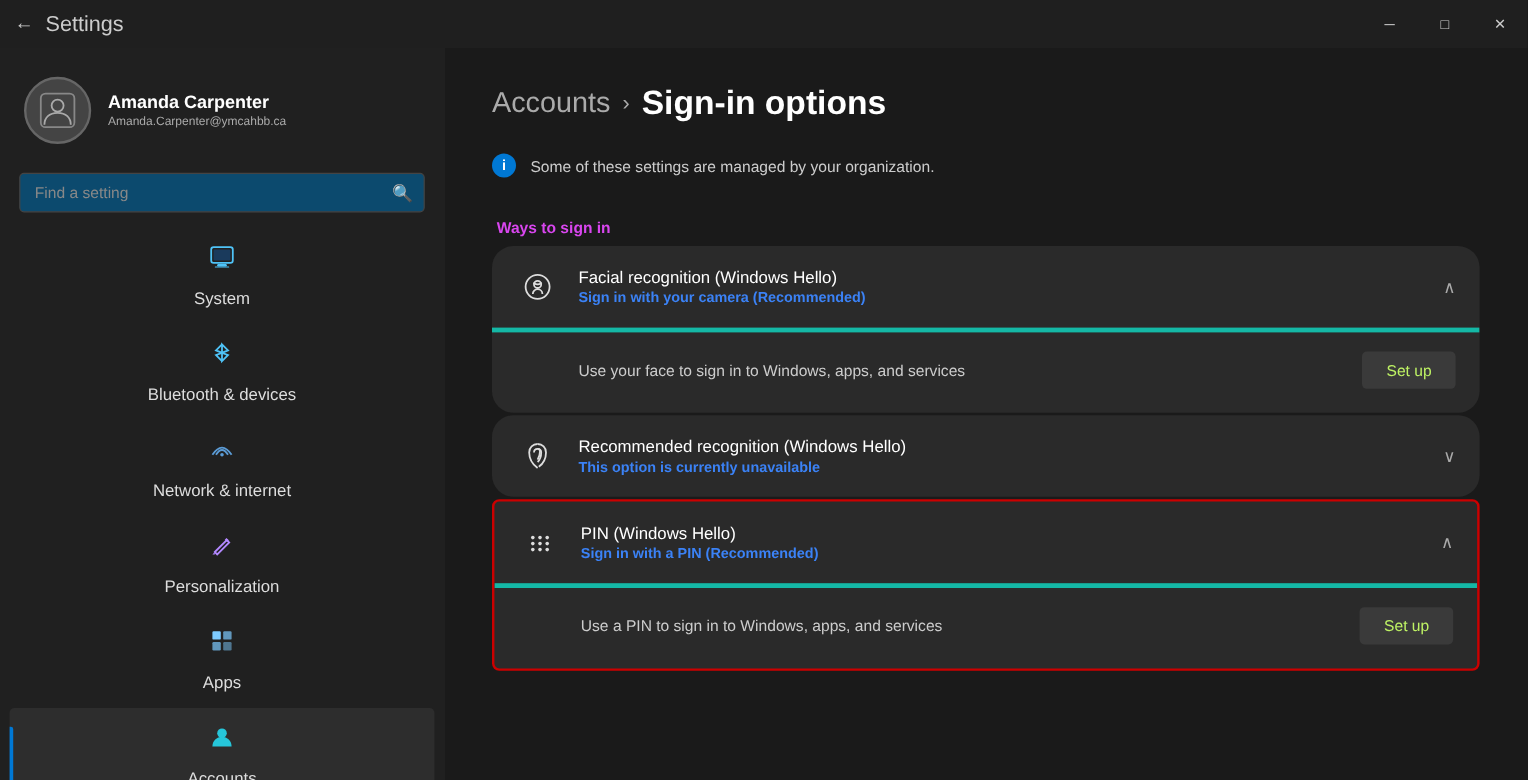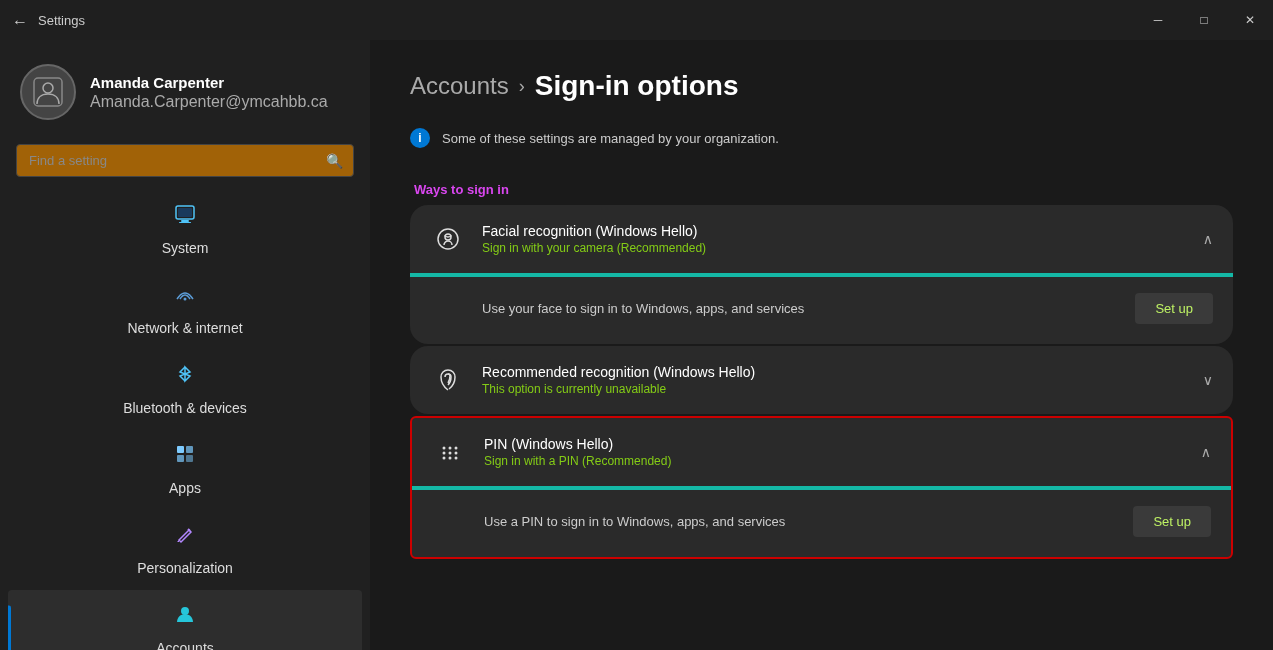--- a/index.html
+++ b/index.html
@@ -28,21 +28,21 @@
       display: flex;
       align-items: center;
       gap: 10px;
     }
     .title-bar-icon {
       color: #ccc;
       font-size: 16px;
       cursor: pointer;
     }
     .title-bar-title {
-      font-size: 13px;
+      font-size: 18px;
       color: #ccc;
     }
     .title-bar-controls {
       display: flex;
       height: 100%;
     }
     .title-bar-btn {
       width: 46px;
       height: 100%;
       display: flex;
@@ -92,32 +92,32 @@
     .user-info {
       display: flex;
       flex-direction: column;
     }
     .user-name {
       font-size: 15px;
       font-weight: 600;
       color: #fff;
     }
     .user-email {
-      font-size: 16px;
+      font-size: 10px;
       color: #aaa;
       margin-top: 2px;
     }
 
     .search-box {
       margin: 4px 16px 12px 16px;
       position: relative;
     }
     .search-input {
       width: 100%;
-      background: #a16207;
+      background: #0c4a6e;
       border: 1px solid #444;
       border-radius: 4px;
       padding: 8px 36px 8px 12px;
       color: #ccc;
       font-size: 13px;
       outline: none;
     }
     .search-input::placeholder {
       color: #888;
     }
@@ -283,22 +283,23 @@
     .option-text {
       flex: 1;
     }
     .option-title {
       font-size: 14px;
       color: #fff;
       font-weight: 500;
     }
     .option-subtitle {
       font-size: 12px;
-      color: #84cc16;
+      color: #3b82f6;
       margin-top: 2px;
+      font-weight: bold;
     }
 
     .option-chevron {
       color: #aaa;
       font-size: 14px;
     }
 
     .option-expanded {
       padding: 16px 20px 20px 72px;
       display: flex;
@@ -371,61 +372,61 @@
           <rect x="1" y="2" width="18" height="13" rx="2" fill="none" stroke="#4fc3f7" stroke-width="1.5"></rect>
           <rect x="6" y="16" width="8" height="2" rx="1" fill="#4fc3f7"></rect>
           <rect x="4" y="18" width="12" height="1" rx="0.5" fill="#4fc3f7"></rect>
           <rect x="3" y="4" width="14" height="9" rx="1" fill="#1a3a5c"></rect>
         </svg>
       </div>
       <span class="nav-label">System</span>
     </div>
 
     <div class="nav-item">
+      <div class="nav-icon icon-bluetooth">
+        <svg width="20" height="20" viewBox="0 0 20 20">
+          <path d="M10 3 L10 17 L15 12 L10 10 L15 8 Z" stroke="#4fc3f7" stroke-width="1.5" fill="none"></path>
+          <path d="M10 3 L5 8 L10 10 L5 12 L10 17" stroke="#4fc3f7" stroke-width="1.5" fill="none"></path>
+        </svg>
+      </div>
+      <span class="nav-label">Bluetooth &amp; devices</span>
+    </div>
+
+    <div class="nav-item">
       <div class="nav-icon icon-network">
         <svg width="20" height="20" viewBox="0 0 20 20">
           <path d="M2 15 Q10 3 18 15" stroke="#5b9bd5" stroke-width="1.5" fill="none"></path>
           <path d="M5 15 Q10 7 15 15" stroke="#5b9bd5" stroke-width="1.5" fill="none"></path>
           <circle cx="10" cy="15" r="1.5" fill="#5b9bd5"></circle>
         </svg>
       </div>
       <span class="nav-label">Network &amp; internet</span>
     </div>
 
     <div class="nav-item">
-      <div class="nav-icon icon-bluetooth">
+      <div class="nav-icon icon-personalization">
         <svg width="20" height="20" viewBox="0 0 20 20">
-          <path d="M10 3 L10 17 L15 12 L10 10 L15 8 Z" stroke="#4fc3f7" stroke-width="1.5" fill="none"></path>
-          <path d="M10 3 L5 8 L10 10 L5 12 L10 17" stroke="#4fc3f7" stroke-width="1.5" fill="none"></path>
-        </svg>
-      </div>
-      <span class="nav-label">Bluetooth &amp; devices</span>
+          <path d="M4 16 L14 6 L16 8 L6 18 Z" stroke="#b388ff" stroke-width="1.5" fill="none"></path>
+          <path d="M13 5 L15 7" stroke="#b388ff" stroke-width="2"></path>
+          <path d="M4 16 L2 18 L4 18 Z" fill="#b388ff"></path>
+        </svg>
+      </div>
+      <span class="nav-label">Personalization</span>
     </div>
 
     <div class="nav-item">
       <div class="nav-icon icon-apps">
         <svg width="20" height="20" viewBox="0 0 20 20">
           <rect x="2" y="2" width="7" height="7" rx="1" fill="#7ecbff"></rect>
           <rect x="11" y="2" width="7" height="7" rx="1" fill="#7ecbff" opacity="0.7"></rect>
           <rect x="2" y="11" width="7" height="7" rx="1" fill="#7ecbff" opacity="0.7"></rect>
           <rect x="11" y="11" width="7" height="7" rx="1" fill="#7ecbff" opacity="0.5"></rect>
         </svg>
       </div>
       <span class="nav-label">Apps</span>
-    </div>
-
-    <div class="nav-item">
-      <div class="nav-icon icon-personalization">
-        <svg width="20" height="20" viewBox="0 0 20 20">
-          <path d="M4 16 L14 6 L16 8 L6 18 Z" stroke="#b388ff" stroke-width="1.5" fill="none"></path>
-          <path d="M13 5 L15 7" stroke="#b388ff" stroke-width="2"></path>
-          <path d="M4 16 L2 18 L4 18 Z" fill="#b388ff"></path>
-        </svg>
-      </div>
-      <span class="nav-label">Personalization</span>
     </div>
 
     <div class="nav-item active">
       <div class="nav-icon icon-accounts">
         <svg width="20" height="20" viewBox="0 0 20 20">
           <circle cx="10" cy="7" r="4" fill="#26c6da"></circle>
           <path d="M2 18c0-4.4 3.6-8 8-8s8 3.6 8 8" fill="#26c6da"></path>
         </svg>
       </div>
       <span class="nav-label">Accounts</span>

